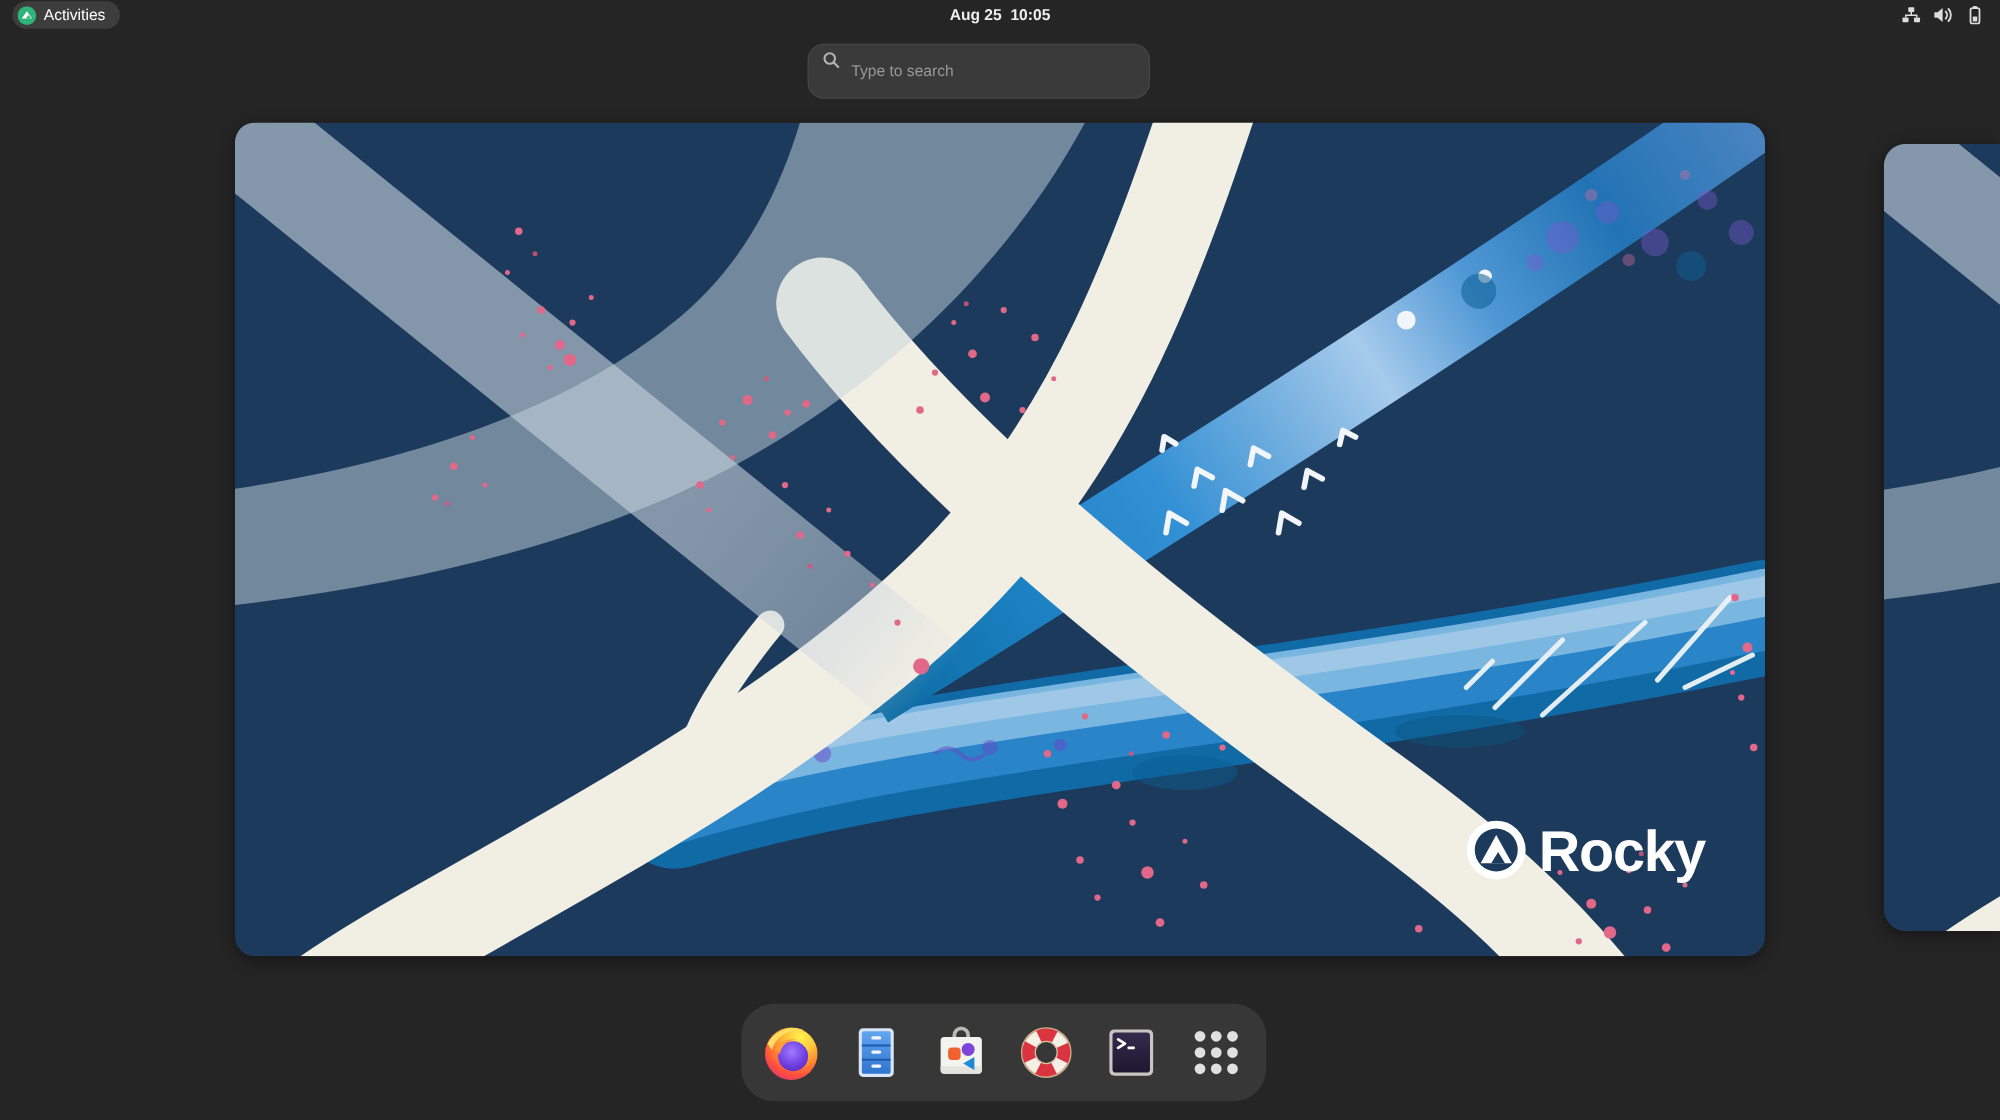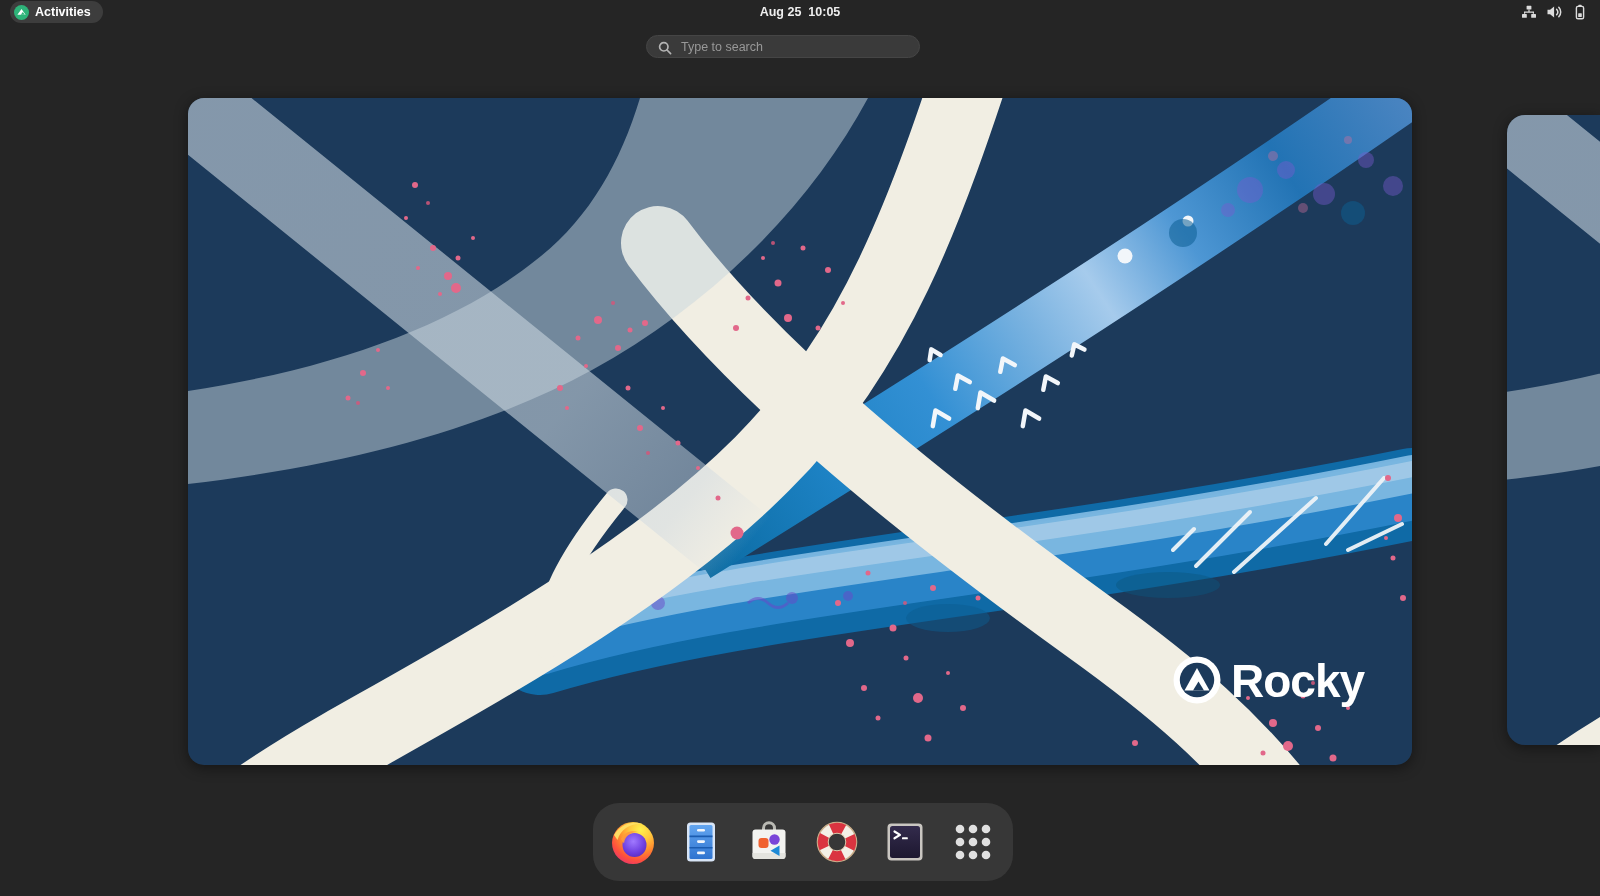--- a/index.html
+++ b/index.html
@@ -4,29 +4,29 @@
 <style>
   * { margin:0; padding:0; box-sizing:border-box; }
   html,body { width:1600px; height:896px; overflow:hidden; background:#252525;
     font-family:"Liberation Sans","DejaVu Sans",sans-serif; }
   
   .topbar { position:absolute; left:0; top:0; width:1600px; height:24px; }
   .activities { position:absolute; left:10px; top:1px; height:22px; border-radius:11px;
     background:#3d3d3d; display:flex; align-items:center; gap:6px; padding:0 12px 0 4px;
     border:none; cursor:pointer; }
   .activities .logo-dot { width:15px; height:15px; display:block; }
-  .activities span.lbl { color:#ffffff; font-size:12.5px; font-weight:bold; }
+  .activities span.lbl { color:#ffffff; font-size:12.5px; font-weight:normal; }
   .clock { position:absolute; left:0; right:0; top:0; height:24px; display:flex;
     align-items:center; justify-content:center; color:#eeeeee; font-size:12.5px;
     font-weight:bold; white-space:pre; cursor:pointer; }
   .status { position:absolute; right:12px; top:0; height:24px; display:flex;
     align-items:center; gap:9px; cursor:pointer; }
   .status svg { display:block; }
   
-  .search-wrap { position:absolute; left:646px; top:35px; width:274px; height:23px; }
+  .search-wrap { position:absolute; left:646px; top:35px; width:274px; height:44px; }
   .search-wrap input { width:100%; height:100%; border-radius:13px; border:1px solid #454545;
     background:#3a3a3a; color:#dddddd; font-size:12.5px; padding:0 10px 0 34px; outline:none; }
   .search-wrap input::placeholder { color:#989898; }
   .search-wrap .mag { position:absolute; left:12px; top:6px; pointer-events:none; }
   
   .ws-main { position:absolute; left:188px; top:98px; width:1224px; height:667px;
     border-radius:16px; overflow:hidden; box-shadow:0 3px 14px rgba(0,0,0,.45); cursor:pointer; }
   .ws-next { position:absolute; left:1507px; top:115px; width:93px; height:630px;
     border-radius:18px 0 0 18px; overflow:hidden; box-shadow:0 3px 14px rgba(0,0,0,.45); cursor:pointer; }
   .ws-main svg, .ws-next svg { display:block; }

